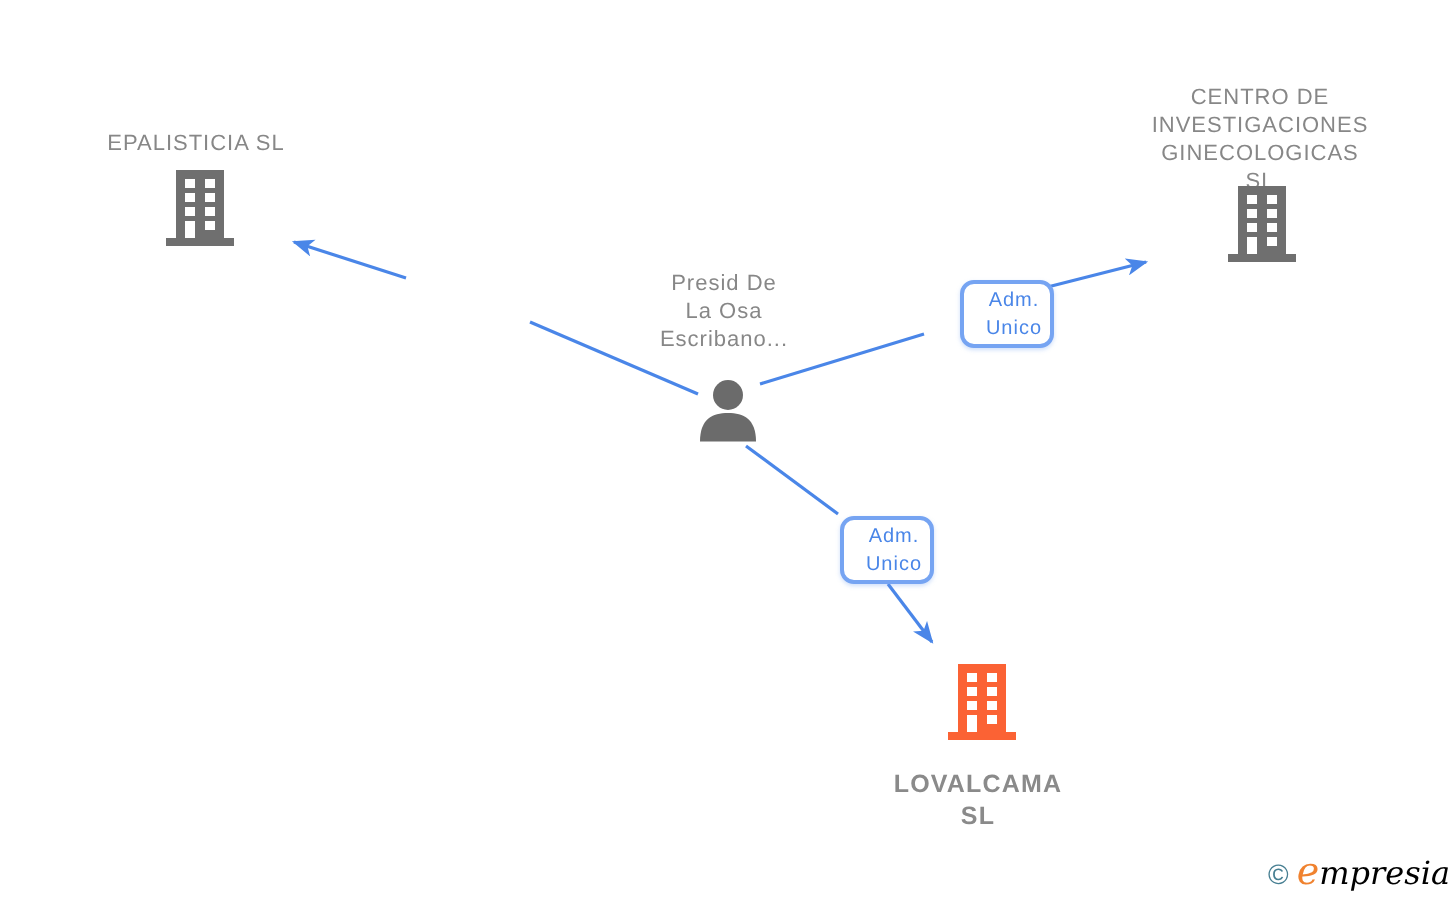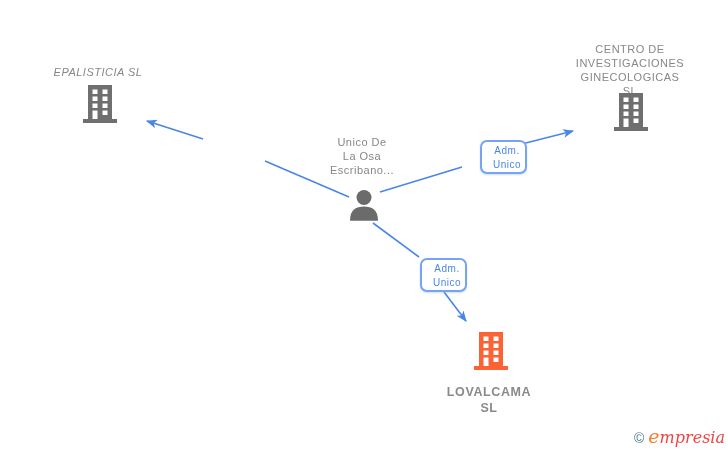--- a/index.html
+++ b/index.html
@@ -55,21 +55,21 @@
     align-items:baseline;
   }
   .watermark .copy{
     font-family:"Liberation Sans", sans-serif;
     font-style:normal;
     color:#477f92;
     font-size:14px;
     margin-right:4px;
   }
   .watermark .brand-first{color:#f0822f;font-size:19px;}
-  .watermark .brand-rest{color:#ef4444;}
+  .watermark .brand-rest{color:#000000;}
 </style>
 </head>
 <body>
 
 <div id="stage">
 
   <svg class="overlay" width="728" height="450" viewBox="0 0 728 450">
     <defs>
       <marker id="ah" viewBox="0 0 10 8" refX="9" refY="4" markerWidth="11" markerHeight="9" markerUnits="userSpaceOnUse" orient="auto">
         <path d="M0,0 L10,4 L0,8 L2.6,4 Z" fill="#4a86e8"></path>
@@ -83,25 +83,25 @@
       <line x1="373" y1="223" x2="419" y2="257"></line>
       <line x1="444" y1="292" x2="466" y2="321" marker-end="url(#ah)"></line>
     </g>
 
     <g fill="#6b6b6b">
       <circle cx="364" cy="197.5" r="7.5"></circle>
       <path d="M350,220.8 C350,209.5 356.2,206.5 364,206.5 C371.8,206.5 378,209.5 378,220.8 Z"></path>
     </g>
   </svg>
 
-  <div class="node-label" style="left:362px;top:135px;">Unico De
+  <div class="node-label" style="left:362px;top:135px;">Presid De
 La Osa
 Escribano...</div>
 
-  <div class="node-label" style="left:98px;top:65px;font-style:italic;">EPALISTICIA SL</div>
+  <div class="node-label" style="left:98px;top:65px;">EPALISTICIA SL</div>
   <svg class="building" style="left:82px;top:85px;color:#6f6f6f;" width="36" height="38" viewBox="0 0 36 38">
     <rect x="6" y="0" width="24" height="34.5" fill="currentColor"></rect>
     <rect x="1" y="34" width="34" height="4" fill="currentColor"></rect>
     <g fill="#ffffff">
       <rect x="10.5" y="4.5" width="5" height="4.5"></rect>
         <rect x="20.5" y="4.5" width="5" height="4.5"></rect>
       <rect x="10.5" y="11.5" width="5" height="4.5"></rect>
         <rect x="20.5" y="11.5" width="5" height="4.5"></rect>
       <rect x="10.5" y="18.5" width="5" height="4.5"></rect>
         <rect x="20.5" y="18.5" width="5" height="4.5"></rect>

